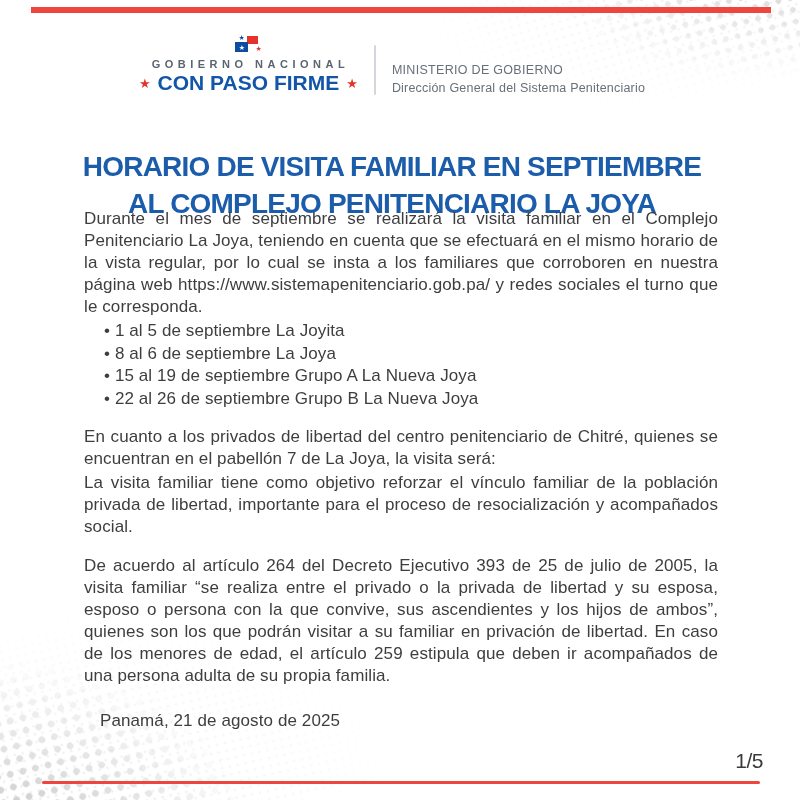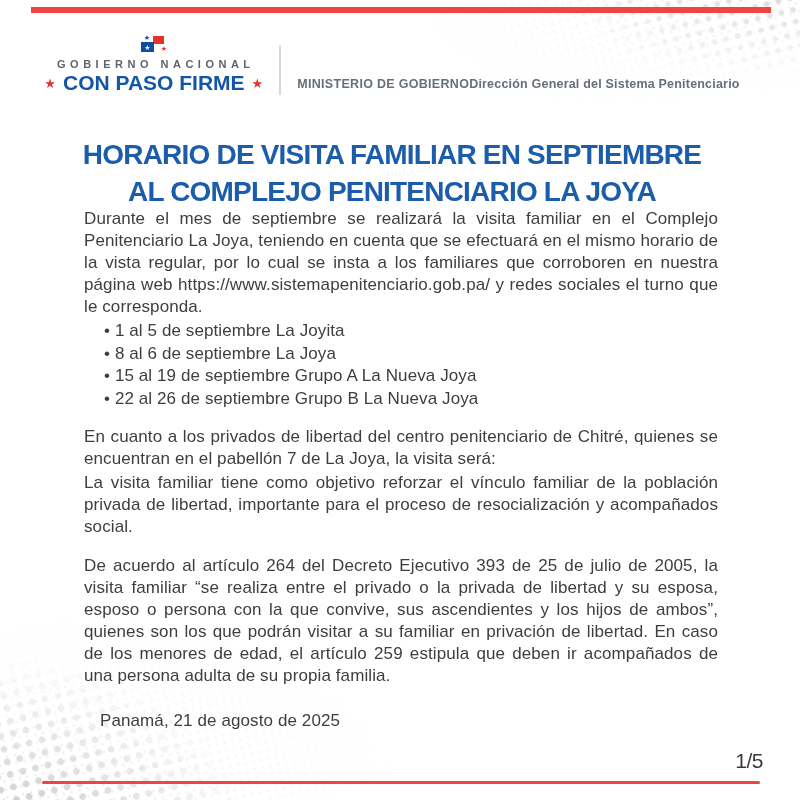--- a/index.html
+++ b/index.html
@@ -43,26 +43,26 @@
   .flag-red{position:absolute;left:12px;top:0;width:11px;height:8px;background:#E5322D;}
   .flag-blue{position:absolute;left:0;top:6px;width:13px;height:10px;background:#0C4DA2;
              display:flex;align-items:center;justify-content:center;}
   .flag-star-white{font-size:7px;line-height:7px;color:#ffffff;}
   .flag-star-red{position:absolute;left:20px;top:9px;font-size:7px;line-height:7px;color:#E5322D;}
   .logo-line1{font-size:11px;font-weight:700;letter-spacing:4.5px;color:#5A6570;margin:3px 0 1px 4px;}
   .logo-line2{display:flex;align-items:center;gap:7px;}
   .logo-line2 .brand{font-size:21px;font-weight:800;letter-spacing:0;color:#1356A8;}
   .star-red{font-size:13px;color:#E5322D;line-height:13px;}
   .divider{width:2px;height:50px;background:#D3D6DA;border-radius:2px;}
-  .ministry{display:flex;flex-direction:row;justify-content:center;min-width:250px;font-weight:bold;}
+  .ministry{display:flex;flex-direction:column;justify-content:center;min-width:250px;}
   .ministry-line1{font-size:12.5px;color:#676F79;letter-spacing:.3px;margin-bottom:4px;}
   .ministry-line2{font-size:12.5px;color:#676F79;letter-spacing:.2px;}
 
   
-  h1{position:absolute;top:132px;left:40px;right:56px;margin:4px;text-align:center;z-index:2;
+  h1{position:absolute;top:132px;left:40px;right:56px;margin:16px;text-align:center;z-index:2;
      color:#1B5CAB;font-size:28px;font-weight:800;letter-spacing:-0.8px;line-height:37px;}
   h1 span{display:block;}
 
   
   main{position:absolute;top:208px;left:84px;width:634px;z-index:2;
        color:#3E3E40;font-size:17px;line-height:22px;letter-spacing:.1px;}
   main p{margin:0 0 17px;text-align:justify;}
   main p.tight{margin-bottom:2px;}
   ul{list-style:none;margin:0 0 16px;padding:0 0 0 20px;}
   li{line-height:22.5px;}

